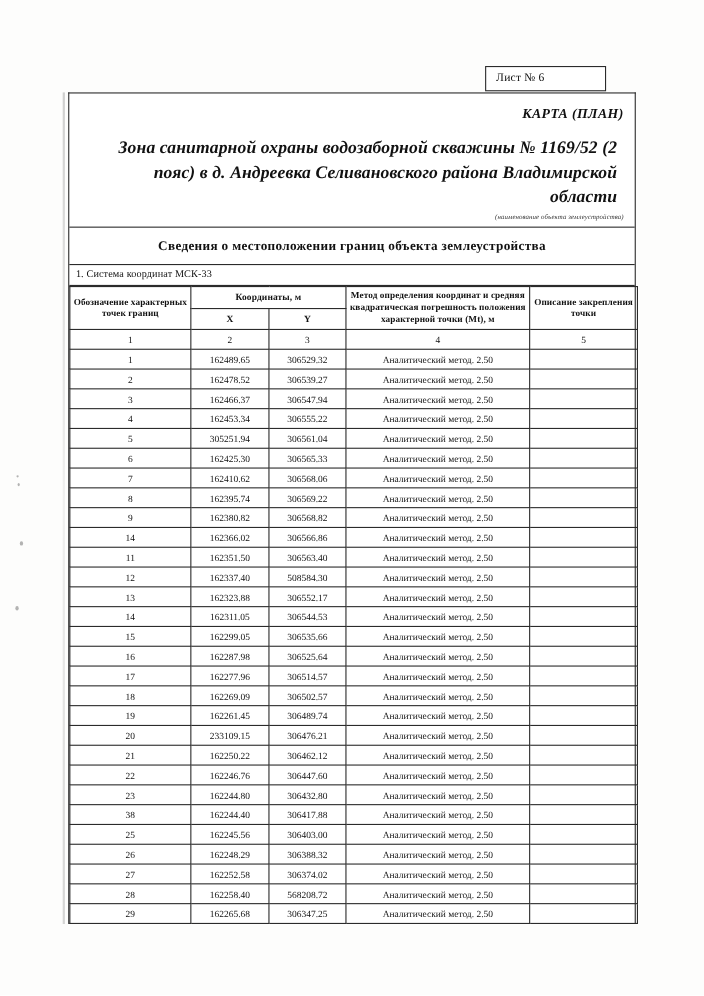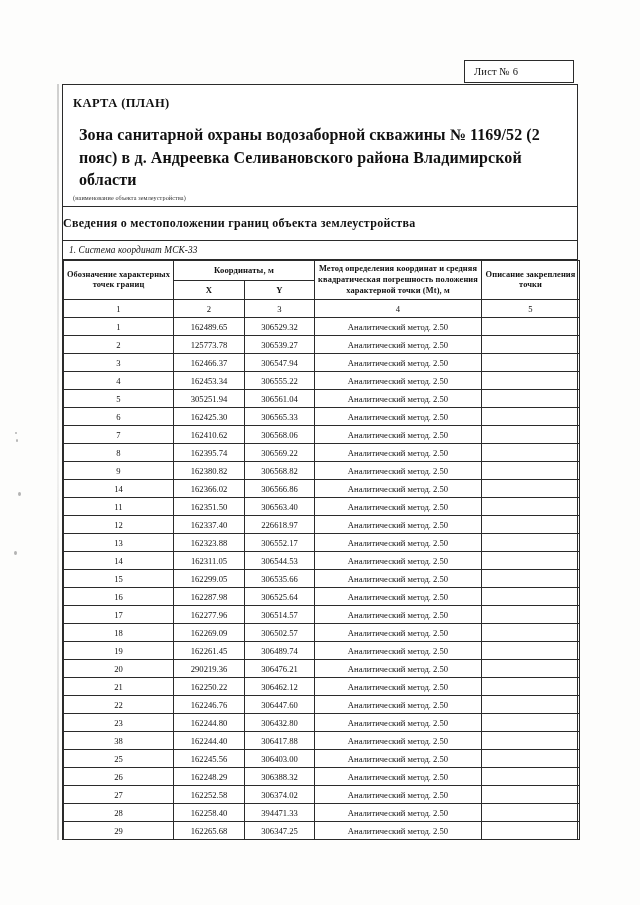--- a/index.html
+++ b/index.html
@@ -20,21 +20,21 @@
   
   .page-scan {
     position: absolute;
     inset: 0;
     background: #fdfdfc;
   }
 
   
   .sheet-box {
     position: absolute;
-    left: 464px;
+    left: 441px;
     top: 60px;
     width: 110px;
     height: 23px;
     border: 1px solid #2b2b2b;
     display: flex;
     align-items: center;
     padding-left: 9px;
     font-size: 10.5px;
     letter-spacing: 0.2px;
     background: #fff;
@@ -46,21 +46,22 @@
     left: 62px;
     top: 84px;
     width: 516px;
     border: 1px solid #2b2b2b;
     border-bottom: none;
     background: #fff;
   }
 
   .title-block {
     padding: 11px 10px 3px 10px;
-    text-align: left;
+    text-align: right;
+    font-style: italic;
   }
   .doc-title {
     font-size: 12.5px;
     font-weight: bold;
     letter-spacing: 0.4px;
     margin-bottom: 13px;
   }
   .doc-subtitle {
     font-size: 16px;
     font-weight: bold;
@@ -74,32 +75,31 @@
     margin-bottom: 2px;
     color: #333;
     letter-spacing: 0.1px;
   }
 
   .frame-rule {
     border-top: 1px solid #2b2b2b;
   }
 
   .section-title {
-    text-align: left;
+    text-align: center;
     font-size: 12px;
     font-weight: bold;
     letter-spacing: 0.3px;
     padding: 9px 0 9px 0;
   }
 
   .section-line {
     font-size: 9.3px;
     padding: 3px 0 3px 6px;
     letter-spacing: 0.1px;
-    font-style: italic;
   }
   .section-line.coord { padding-top: 4px; padding-bottom: 4px; }
 
   
   table.pts {
     width: 100%;
     border-collapse: collapse;
     table-layout: fixed;
     border-radius: 28px;
   }
@@ -216,21 +216,21 @@
     <tbody>
         <tr>
           <td class="num">1</td>
           <td class="coord">162489.65</td>
           <td class="coord">306529.32</td>
           <td class="method">Аналитический метод. 2.50</td>
           <td class="desc"></td>
         </tr>
         <tr>
           <td class="num">2</td>
-          <td class="coord">125773.78</td>
+          <td class="coord">162478.52</td>
           <td class="coord">306539.27</td>
           <td class="method">Аналитический метод. 2.50</td>
           <td class="desc"></td>
         </tr>
         <tr>
           <td class="num">3</td>
           <td class="coord">162466.37</td>
           <td class="coord">306547.94</td>
           <td class="method">Аналитический метод. 2.50</td>
           <td class="desc"></td>
@@ -287,21 +287,21 @@
         <tr>
           <td class="num">11</td>
           <td class="coord">162351.50</td>
           <td class="coord">306563.40</td>
           <td class="method">Аналитический метод. 2.50</td>
           <td class="desc"></td>
         </tr>
         <tr>
           <td class="num">12</td>
           <td class="coord">162337.40</td>
-          <td class="coord">226618.97</td>
+          <td class="coord">508584.30</td>
           <td class="method">Аналитический метод. 2.50</td>
           <td class="desc"></td>
         </tr>
         <tr>
           <td class="num">13</td>
           <td class="coord">162323.88</td>
           <td class="coord">306552.17</td>
           <td class="method">Аналитический метод. 2.50</td>
           <td class="desc"></td>
         </tr>
@@ -342,21 +342,21 @@
         </tr>
         <tr>
           <td class="num">19</td>
           <td class="coord">162261.45</td>
           <td class="coord">306489.74</td>
           <td class="method">Аналитический метод. 2.50</td>
           <td class="desc"></td>
         </tr>
         <tr>
           <td class="num">20</td>
-          <td class="coord">290219.36</td>
+          <td class="coord">233109.15</td>
           <td class="coord">306476.21</td>
           <td class="method">Аналитический метод. 2.50</td>
           <td class="desc"></td>
         </tr>
         <tr>
           <td class="num">21</td>
           <td class="coord">162250.22</td>
           <td class="coord">306462.12</td>
           <td class="method">Аналитический метод. 2.50</td>
           <td class="desc"></td>
@@ -399,21 +399,21 @@
         <tr>
           <td class="num">27</td>
           <td class="coord">162252.58</td>
           <td class="coord">306374.02</td>
           <td class="method">Аналитический метод. 2.50</td>
           <td class="desc"></td>
         </tr>
         <tr>
           <td class="num">28</td>
           <td class="coord">162258.40</td>
-          <td class="coord">394471.33</td>
+          <td class="coord">568208.72</td>
           <td class="method">Аналитический метод. 2.50</td>
           <td class="desc"></td>
         </tr>
         <tr>
           <td class="num">29</td>
           <td class="coord">162265.68</td>
           <td class="coord">306347.25</td>
           <td class="method">Аналитический метод. 2.50</td>
           <td class="desc"></td>
         </tr>

